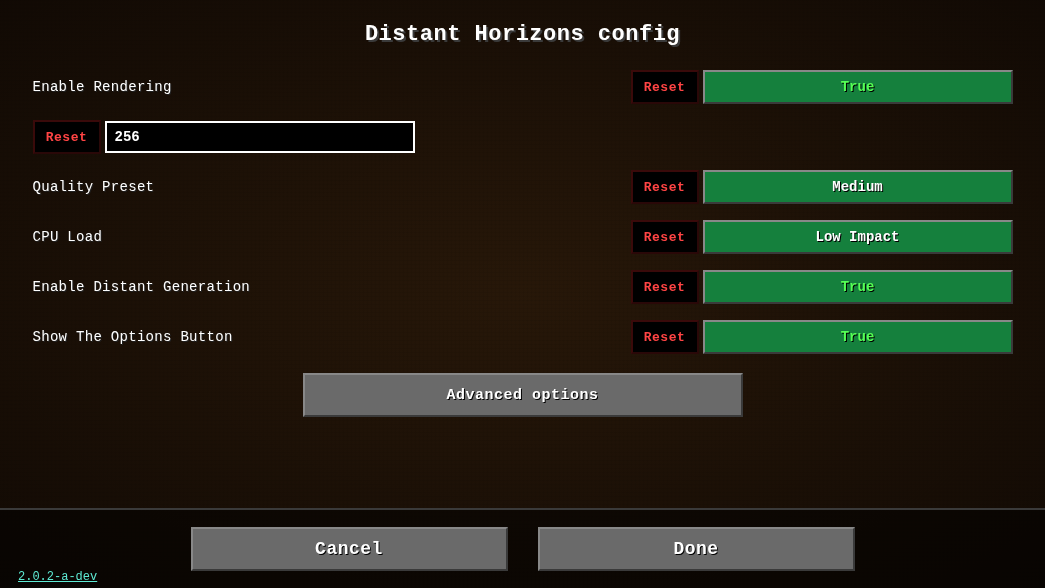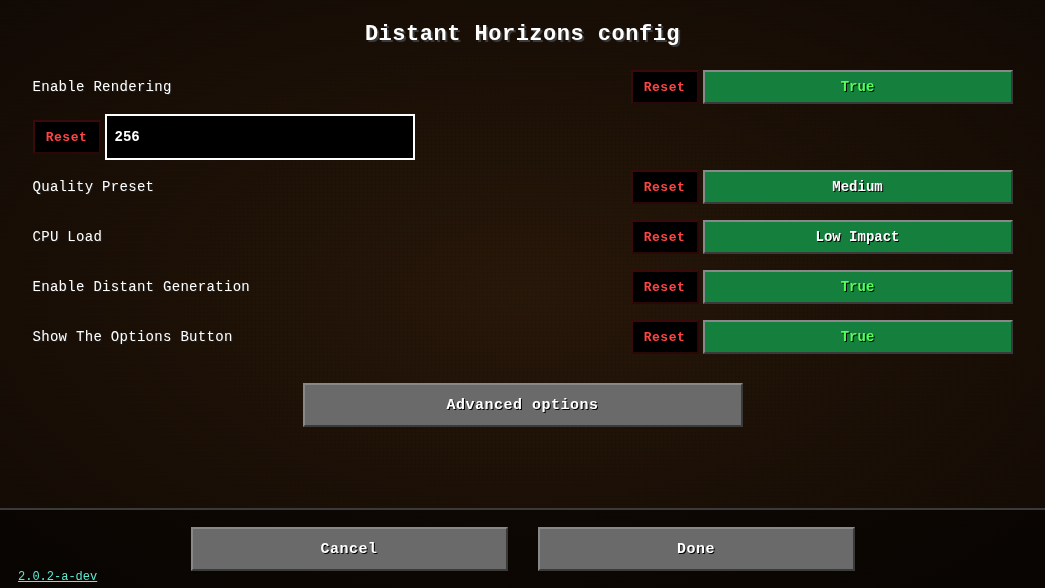--- a/index.html
+++ b/index.html
@@ -111,36 +111,36 @@
       align-items: center;
       justify-content: center;
     }
 
     .value-btn.green-text {
       color: #55ff55;
     }
 
     .value-input {
       width: 310px;
-      height: 46px;
+      height: 32px;
       background-color: #000000;
       border: 2px solid #ffffff;
       color: #ffffff;
       font-family: 'Courier New', Courier, monospace;
       font-size: 14px;
       font-weight: bold;
       padding: 11px 8px;
       margin-left: 4px;
       outline: none;
     }
 
     .advanced-btn-row {
       display: flex;
       justify-content: flex-end;
-      margin-top: 24px;
+      margin-top: 14px;
       z-index: 1;
     }
 
     .advanced-btn {
       width: 440px;
       height: 44px;
       background-color: #6a6a6a;
       border: 2px solid #3a3a3a;
       border-top-color: #888;
       border-left-color: #888;
@@ -170,21 +170,21 @@
 
     .bottom-btn {
       width: 317px;
       height: 44px;
       background-color: #6a6a6a;
       border: 2px solid #3a3a3a;
       border-top-color: #888;
       border-left-color: #888;
       color: #ffffff;
       font-family: 'Courier New', Courier, monospace;
-      font-size: 15px;
+      font-size: 18px;
       font-weight: bold;
       cursor: pointer;
       text-align: center;
       text-shadow: 1px 1px 0 #000;
       letter-spacing: 0.5px;
     }
 
     .version-label {
       position: absolute;
       bottom: 4px;

